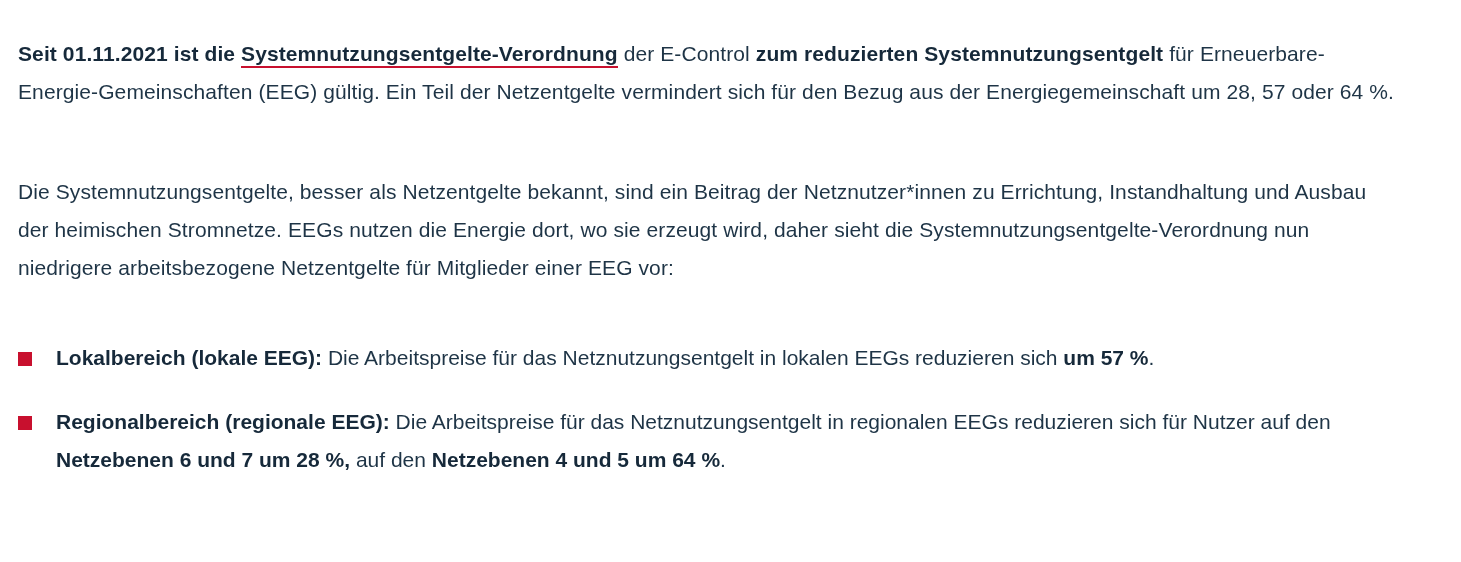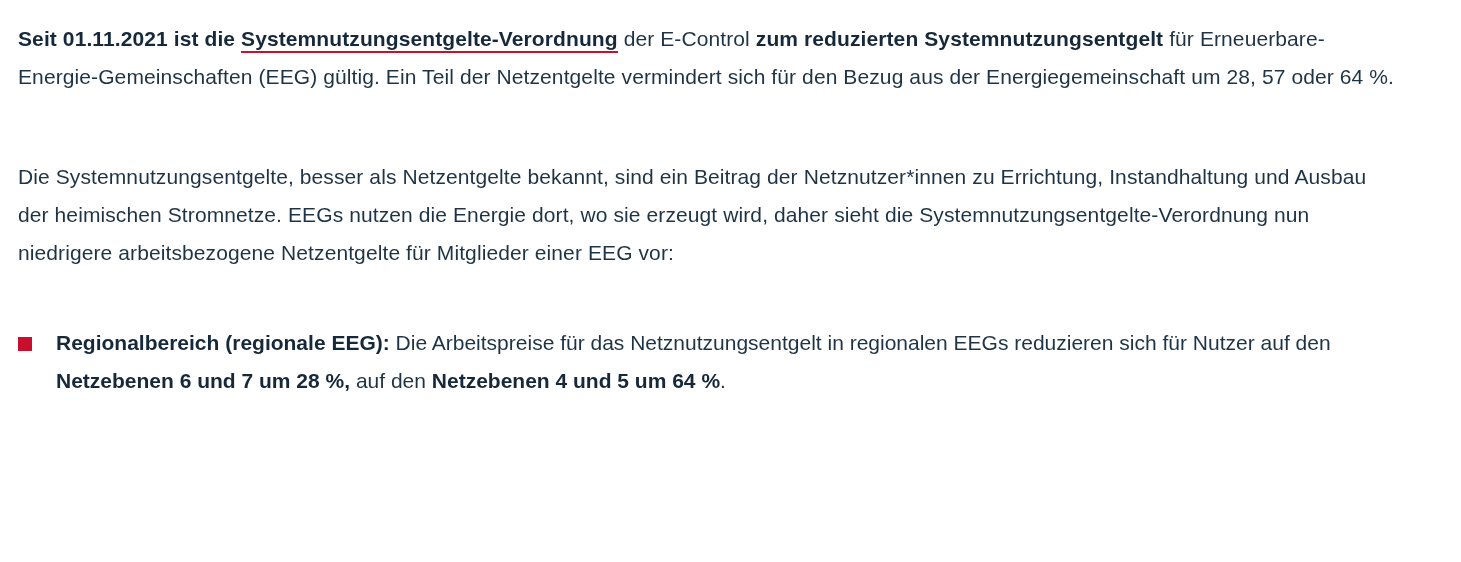--- a/index.html
+++ b/index.html
@@ -9,21 +9,21 @@
   }
   body {
     width: 1461px;
     height: 562px;
     font-family: "Liberation Sans", sans-serif;
     color: #1f3346;
     -webkit-font-smoothing: antialiased;
   }
   .page {
     box-sizing: border-box;
-    padding: 20px 30px 0 18px;
+    padding: 35px 30px 0 18px;
     width: 1424px;
   }
   p.para {
     margin: 0;
     font-size: 21px;
     line-height: 38px;
     color: #1e3446;
     letter-spacing: 0.1px;
   }
   .gap-1 { height: 62px; }
@@ -69,17 +69,21 @@
 
   <div class="gap-1"></div>
 
   <p class="para">Die Systemnutzungsentgelte, besser als Netzentgelte bekannt, sind ein Beitrag der Netznutzer*innen zu Errichtung, Instandhaltung und Ausbau der heimischen Stromnetze. EEGs nutzen die Energie dort, wo sie erzeugt wird, daher sieht die Systemnutzungsentgelte-Verordnung nun niedrigere arbeitsbezogene Netzentgelte für Mitglieder einer EEG vor:</p>
 
   <div class="gap-2"></div>
 
   <ul class="bullets">
     <li>
       <span class="bullet-marker"></span>
+      <strong>Lokalbereich (lokale EEG):</strong><span> Die Arbeitspreise für das Netznutzungsentgelt in lokalen EEGs reduzieren sich </span><strong>um 57 %</strong><span>.</span>
+    </li>
+    <li>
+      <span class="bullet-marker"></span>
       <strong>Regionalbereich (regionale EEG):</strong><span> Die Arbeitspreise für das Netznutzungsentgelt in regionalen EEGs reduzieren sich für Nutzer auf den </span><strong>Netzebenen 6 und 7 um 28 %,</strong><span> auf den </span><strong>Netzebenen 4 und 5 um 64 %</strong><span>.</span>
     </li>
   </ul>
 
 </div>
 
 </body></html>

